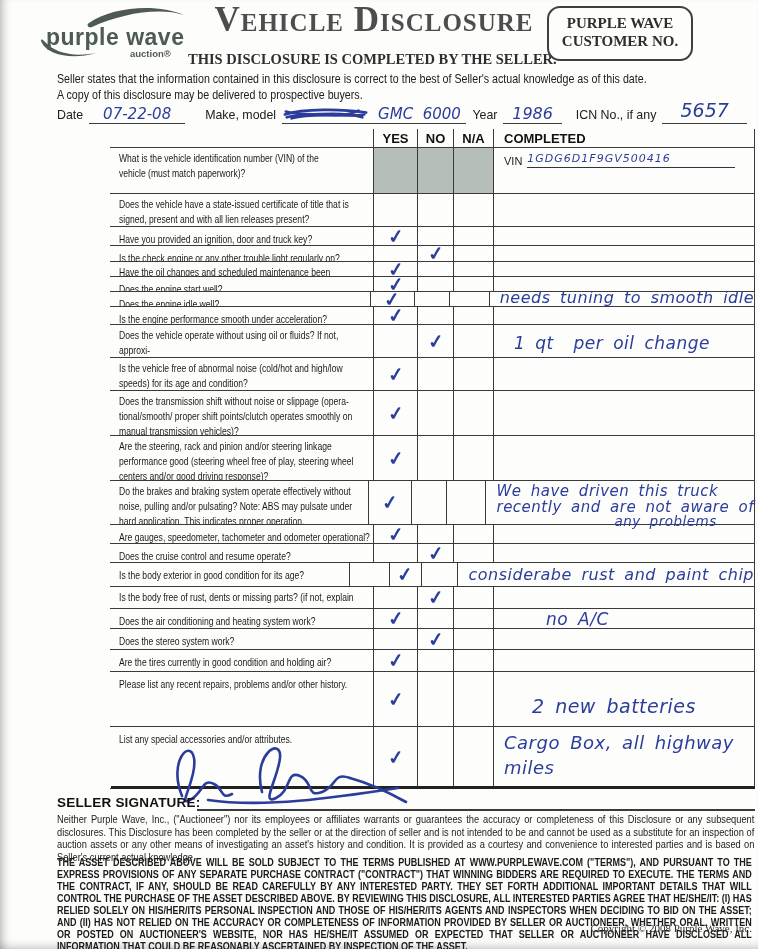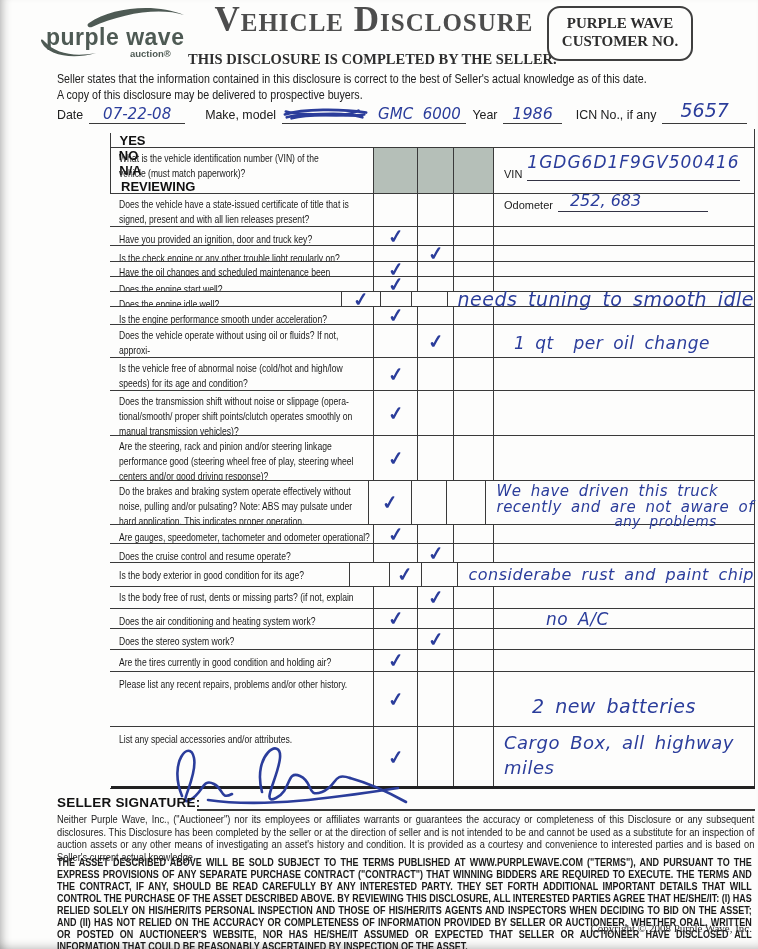--- a/index.html
+++ b/index.html
@@ -34,35 +34,35 @@
   .fieldline {
     position:absolute; left:57px; top:100px; width:690px; height:24px;
     display:flex; align-items:flex-end; gap:6px; font-size:12.4px; color:#202020;
   }
   .uline { border-bottom:1.6px solid #3a3a3a; display:flex; align-items:flex-end; justify-content:center; height:22px; }
   .hw { font-family:"DejaVu Sans", sans-serif; font-style:italic; color:#2b3d9b; white-space:pre; }
   .flabel { padding-bottom:2px; white-space:nowrap; }
   
   .tbl { position:absolute; left:110px; top:129px; width:645px; border-right:1.5px solid #3a3a3a; }
   .row { display:flex; border-bottom:1.6px solid #3a3a3a; position:relative; }
-  .hrow { height:19px; border-bottom:1.6px solid #3a3a3a; display:flex;flex-direction:column; }
+  .hrow { height:19px; border-bottom:1.6px solid #3a3a3a; display:flex; }
   .hc { font-weight:bold; font-size:13px; color:#111; display:flex; align-items:center; justify-content:center; }
   .q  { width:263px; padding:2px 2px 2px 9px; overflow:hidden; }
   .qx { display:inline-block; white-space:pre-line; font-size:11.6px; line-height:1.3;
         transform:scaleX(.74); transform-origin:0 0; width:135%; color:#1a1a1a; }
   .c  { border-left:1.5px solid #3a3a3a; display:flex; align-items:center; justify-content:center; overflow:visible; }
   .cyes { width:44px; } .cno { width:36px; } .cna { width:40px; }
   .cm { border-left:1.5px solid #3a3a3a; flex:1; padding:1px 0 0 10px; overflow:visible; position:relative; }
   .shaded { background:#b5bfb8; }
   .check { color:#2b3d9b; font-size:19px; font-weight:bold; line-height:1; display:inline-block; transform:rotate(-6deg); }
   .cmt { line-height:1.05; word-spacing:4px; letter-spacing:.5px; }
   .vin-block { padding-top:3px; }
   .vin-line { display:flex; align-items:flex-end; margin-bottom:10px; }
   .plbl { font-size:11px; color:#222; padding-right:5px; padding-bottom:1px; }
-  .vinval { border-bottom:1.6px solid #334; min-width:208px; font-size:17px; letter-spacing:1px; padding-bottom:8px; }
+  .vinval { border-bottom:1.6px solid #334; min-width:208px; font-size:11px; letter-spacing:1px; padding-bottom:2px; }
   .odoval { border-bottom:1.6px solid #334; min-width:150px; font-size:16px; padding-bottom:1px; padding-left:12px; }
   
   .table-bottom-line { position:absolute; left:111px; top:786px; width:644px; height:3px; background:#222; }
   .sig-label { position:absolute; left:57px; top:795px; font-weight:bold; font-size:13.5px; letter-spacing:.2px; color:#111; }
   .sig-line { position:absolute; left:197px; top:809px; width:558px; height:1.6px; background:#3a3a3a; }
   .sig-svg { position:absolute; left:148px; top:732px; }
   .disclaimer {
     position:absolute; left:57px; top:814px; width:758px;
     font-size:10.1px; line-height:1.25; text-align:justify; color:#222;
     transform:scaleX(.92); transform-origin:0 0;
@@ -126,39 +126,35 @@
       <span class="hw" style="font-size:19px; margin-bottom:2px">5657</span>
     </span>
   </div>
 
   <div class="tbl">
     <div class="hrow">
       <div class="q"></div>
       <div class="c cyes hc">YES</div>
       <div class="c cno hc">NO</div>
       <div class="c cna hc">N/A</div>
-      <div class="cm hc" style="justify-content:flex-start">REVIEWING</div>
+      <div class="cm hc" style="justify-content:flex-start">COMPLETED</div>
     </div>
     <div>
         <div class="row" style="height: 46px;">
       <div class="q"><span class="qx">What is the vehicle identification number (VIN) of the
 vehicle (must match paperwork)?</span></div>
       <div class="c cyes shaded"></div>
       <div class="c cno shaded"></div>
       <div class="c cna shaded"></div>
       <div class="cm">
         <div class="vin-block">
           <div class="vin-line">
             <span class="plbl">VIN</span>
             <span class="hw vinval">1GDG6D1F9GV500416</span>
           </div>
-          <div class="vin-line">
-            <span class="plbl">Odometer</span>
-            <span class="hw odoval">252, 683</span>
-          </div>
         </div>
       </div>
     </div>
         <div class="row" style="height: 33px;">
       <div class="q"><span class="qx">Does the vehicle have a state-issued certificate of title that is
 signed, present and with all lien releases present?</span></div>
       <div class="c cyes"></div>
       <div class="c cno"></div>
       <div class="c cna"></div>
       <div class="cm">
@@ -211,21 +207,21 @@
     </div>
         <div class="row" style="height: 15px;">
       <div class="q"><span class="qx">Does the engine idle well?</span></div>
       <div class="c cyes">
             <span class="check">✓</span>
           </div>
       <div class="c cno"></div>
       <div class="c cna"></div>
       <div class="cm">
 
-      <div class="hw cmt" style="font-size: 19px; margin-top: -3px;">needs tuning to smooth idle</div>
+      <div class="hw cmt" style="font-size: 16px; margin-top: -3px;">needs tuning to smooth idle</div>
           </div>
     </div>
         <div class="row" style="height: 18px;">
       <div class="q"><span class="qx">Is the engine performance smooth under acceleration?</span></div>
       <div class="c cyes">
             <span class="check">✓</span>
           </div>
       <div class="c cno"></div>
       <div class="c cna"></div>
       <div class="cm">

